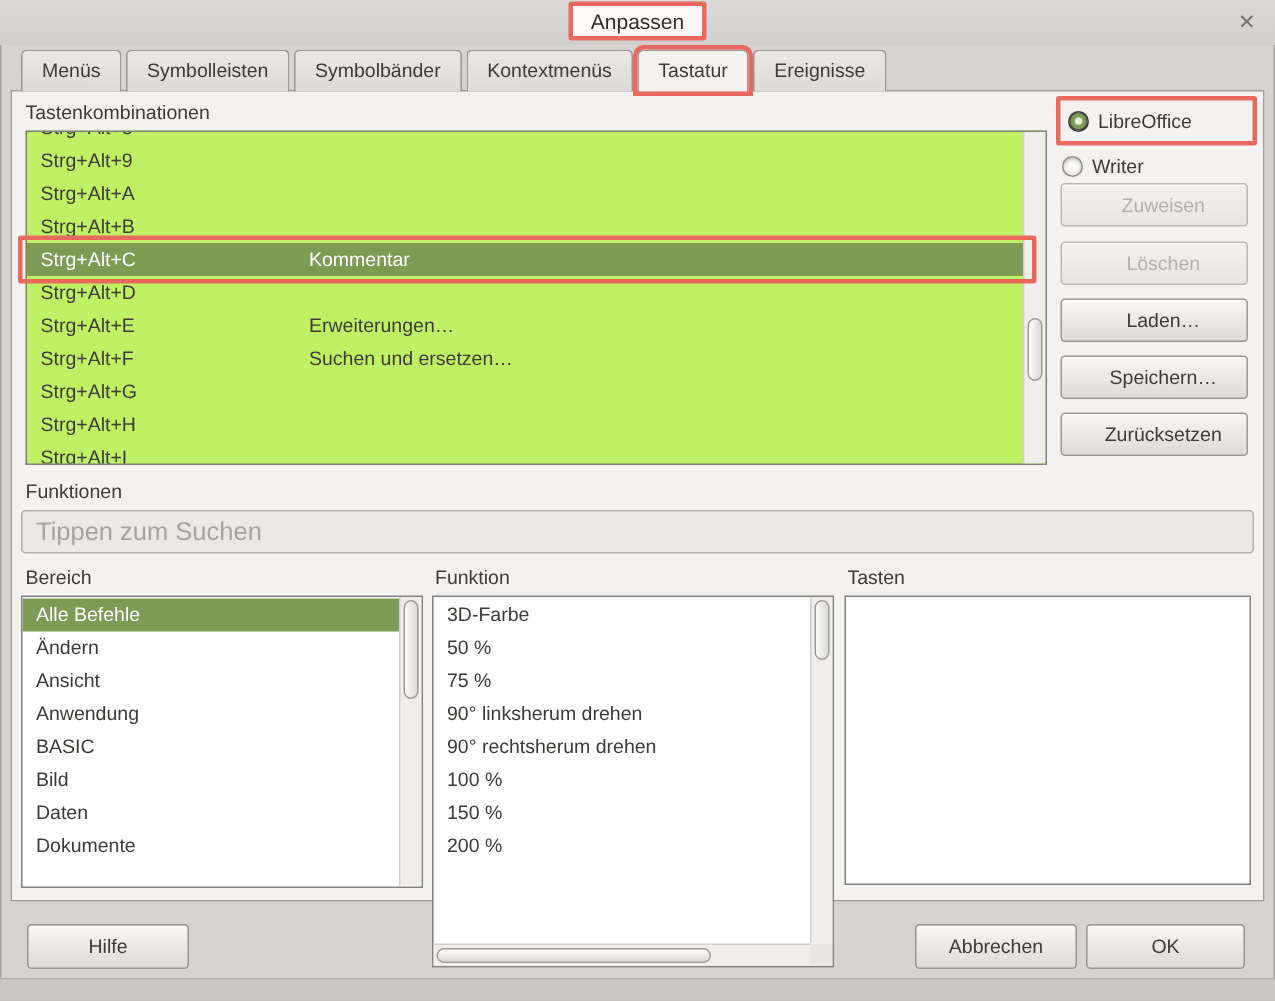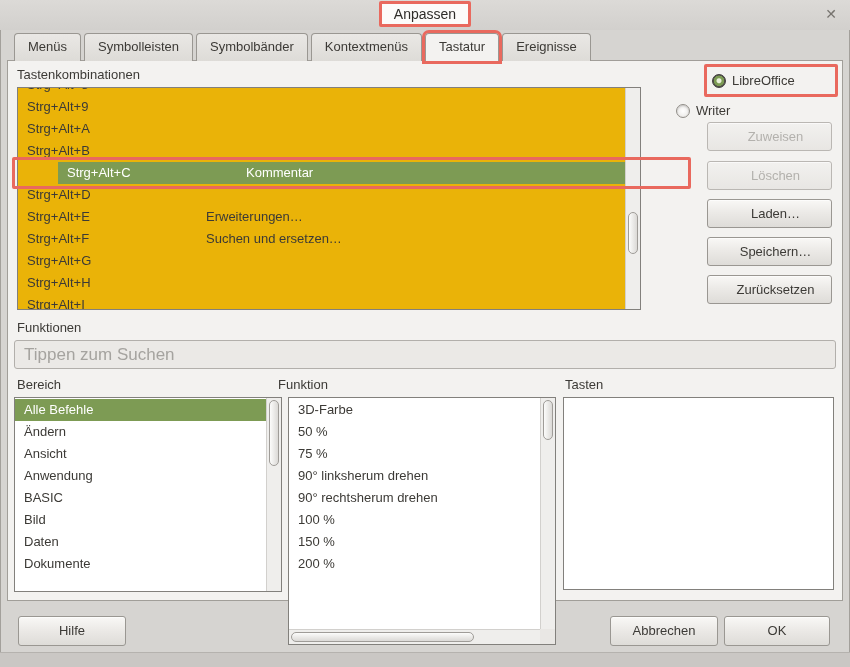--- a/index.html
+++ b/index.html
@@ -33,27 +33,27 @@
        border:1px solid var(--btn-border);border-bottom:none;
        border-radius:4px 4px 0 0;color:var(--text);position:relative;}
   .tab.active{background:var(--panel-bg);outline:3px solid var(--anno);z-index:4;}
 
   
   .panel{position:absolute;left:7px;top:60px;width:836px;height:541px;
          background:var(--panel-bg);border:1px solid #a19e99;}
   .plabel{position:absolute;color:var(--text);}
 
   
-  .slist{position:absolute;left:9px;top:26px;width:624px;height:223px;
-         background:#eab308;border:1px solid var(--list-border);overflow:hidden;}
+  .slist{position:absolute;left:9px;top:26px;width:681px;height:223px;
+         background:#bef264;border:1px solid var(--list-border);overflow:hidden;}
   .srows{position:absolute;left:0;top:-14px;right:15px;}
   .srow{height:22px;line-height:22px;display:flex;padding-left:9px;white-space:nowrap;}
   .srow .key{width:179px;flex:none;}
   .srow .cmd{flex:1;}
-  .srow.sel{background:var(--sel);color:#fff;margin-left:40px;}
+  .srow.sel{background:var(--sel);color:#fff;}
 
   
   .vtrack{position:absolute;right:0;top:0;bottom:0;width:15px;background:#efeeec;
           border-left:1px solid #d2d0cd;}
   .vthumb{position:absolute;left:2px;width:10px;border-radius:6px;
           background:linear-gradient(90deg,#fcfcfb,#dbd9d6);border:1px solid #9f9c98;}
   .htrack{position:absolute;left:0;right:15px;bottom:0;height:15px;background:#efeeec;
           border-top:1px solid #d2d0cd;}
   .hthumb{position:absolute;top:2px;height:10px;border-radius:6px;
           background:linear-gradient(#fcfcfb,#dbd9d6);border:1px solid #9f9c98;}
@@ -170,36 +170,36 @@
       <div class="vthumb" style="top:124px;height:42px;"></div>
     </div>
   </div>
   <div class="anno row-anno"></div>
 
   <div class="anno radio-anno"></div>
   <div class="radio-row" style="left:704px;top:12px;">
     <span class="radio on"></span>
     <span>LibreOffice</span>
   </div>
-  <div class="radio-row" style="left:668px;top:42px;">
+  <div class="radio-row" style="left:700px;top:42px;">
     <span class="radio off"></span>
     <span>Writer</span>
   </div>
 
   <div class="btn sidebtn disabled" style="top:61px;">Zuweisen</div>
   <div class="btn sidebtn disabled" style="top:100px;">Löschen</div>
   <div class="btn sidebtn" style="top:138px;">Laden…</div>
   <div class="btn sidebtn" style="top:176px;">Speichern…</div>
   <div class="btn sidebtn" style="top:214px;">Zurücksetzen</div>
 
   <div class="plabel" style="left:9px;top:259px;text-align:right;">Funktionen</div>
   <input class="search" type="text" placeholder="Tippen zum Suchen" style="">
 
   <div class="plabel" style="left:9px;top:316px;">Bereich</div>
-  <div class="plabel" style="left:270px;top:316px;text-align:right;">Funktion</div>
+  <div class="plabel" style="left:282px;top:316px;text-align:right;">Funktion</div>
   <div class="plabel" style="left:557px;top:316px;">Tasten</div>
 
   <div class="xlist" style="left:6px;top:336px;width:268px;height:195px;">
     <div class="xrows">
       <div class="xrow sel">Alle Befehle</div>
       <div class="xrow">Ändern</div>
       <div class="xrow">Ansicht</div>
       <div class="xrow">Anwendung</div>
       <div class="xrow">BASIC</div>
       <div class="xrow">Bild</div>

